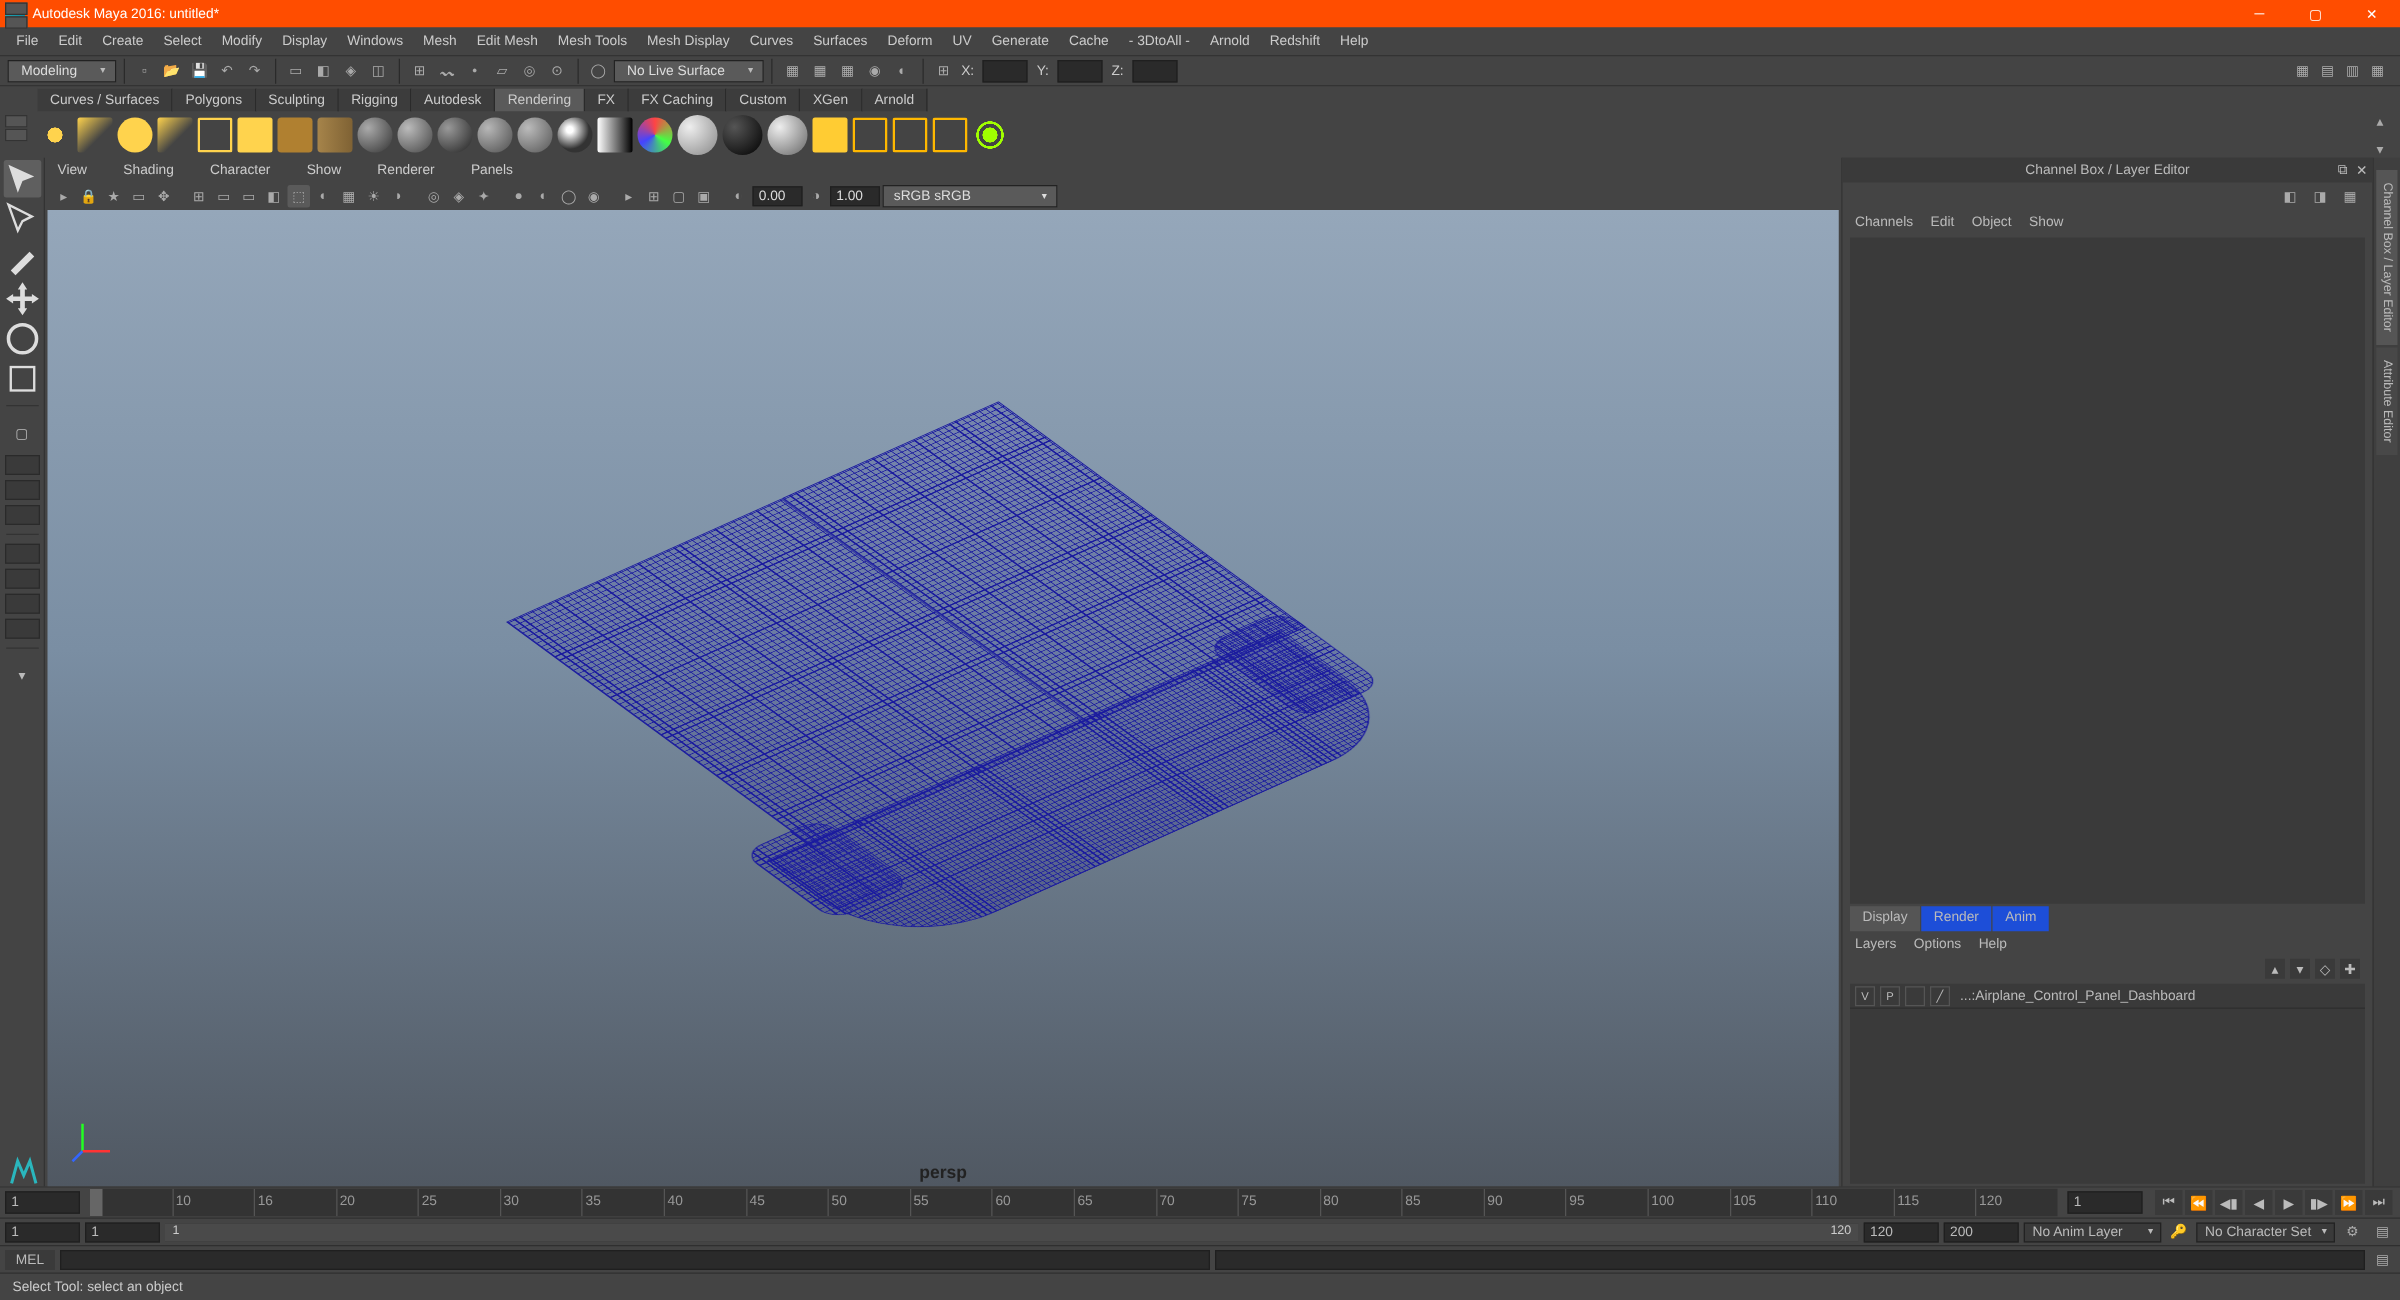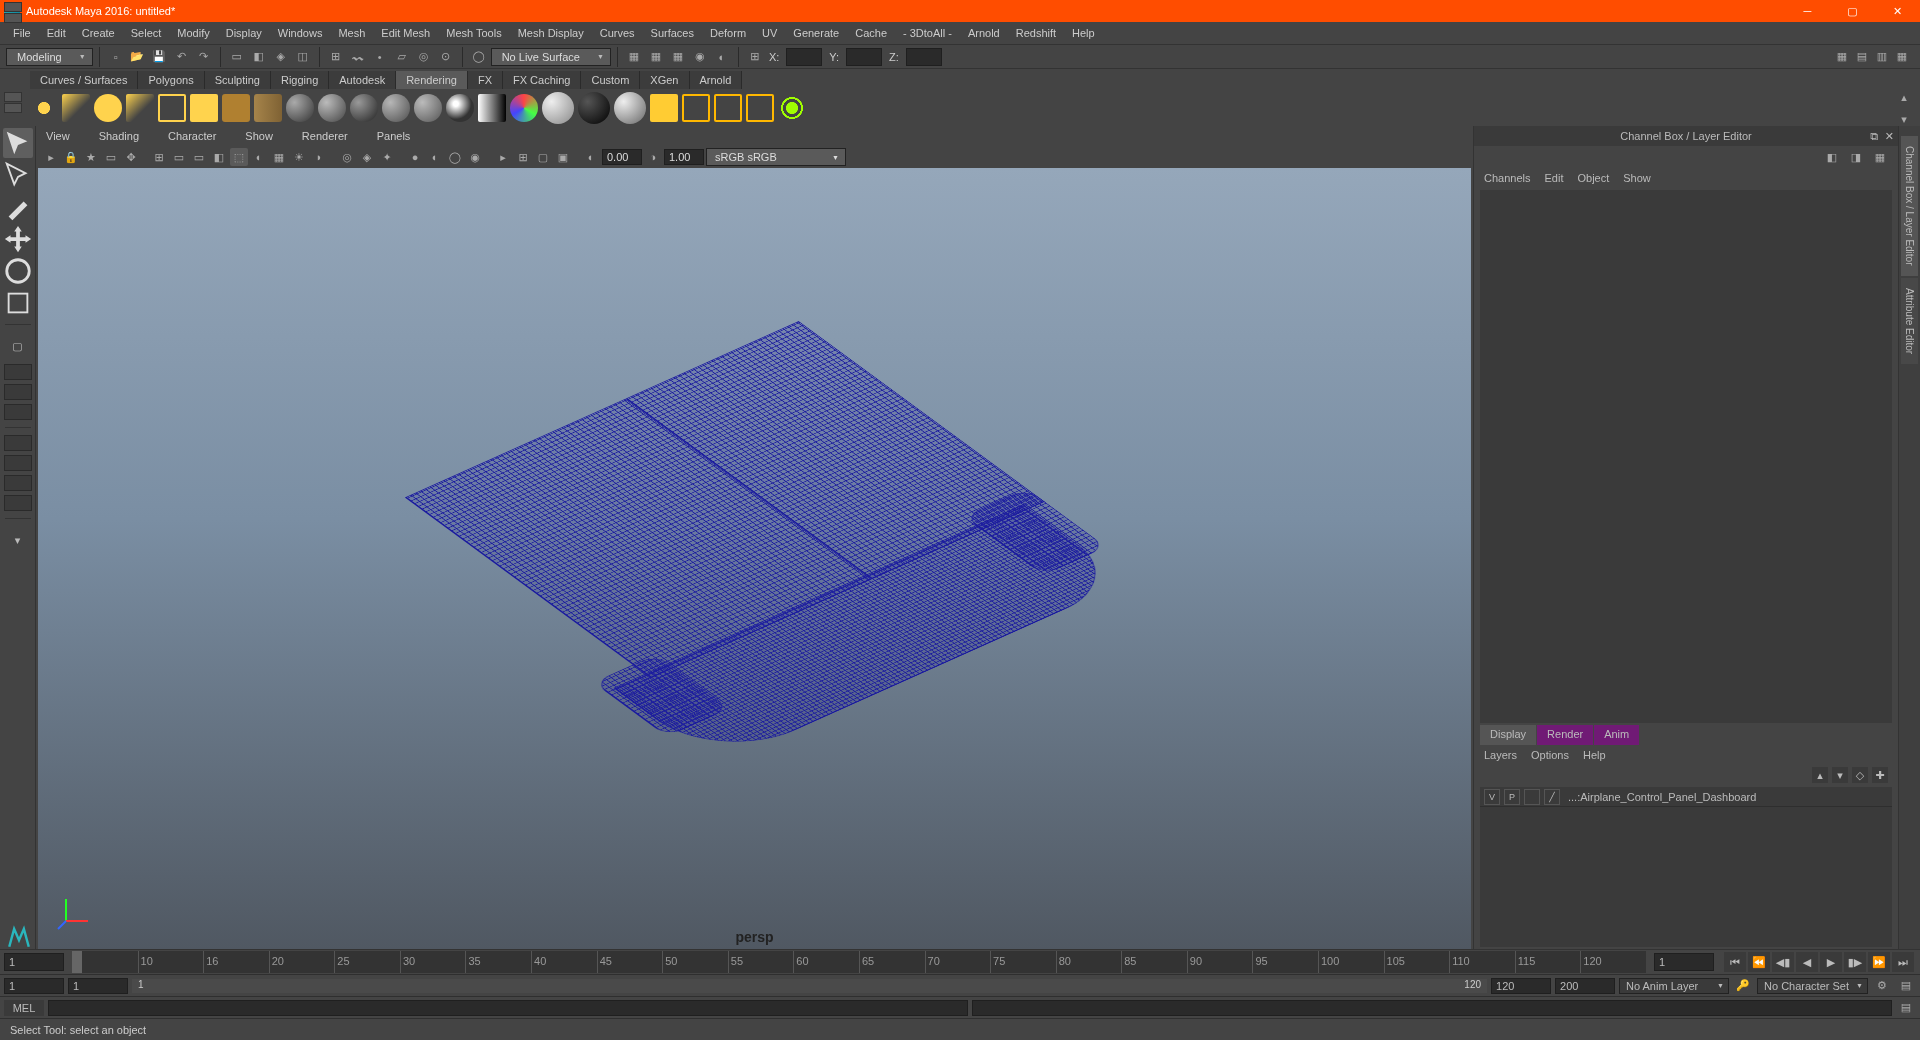--- a/index.html
+++ b/index.html
@@ -70,21 +70,21 @@
 .wiremesh .p4 { left:90px; top:350px; width:80px; height:120px; border-radius:20px;}
 .wiremesh .p5 { left:560px; top:350px; width:80px; height:130px; border-radius:20px;}
 .sidepanel { width:425px; background:#444; display:flex; flex-direction:column; border-left:1px solid #333;}
 .sidepanel .titlebar2 { height:20px; display:flex; align-items:center; justify-content:center; color:#bbb; background:#3a3a3a; position:relative;}
 .sidepanel .titlebar2 .x {position:absolute;right:4px;}
 .sidepanel .titlebar2 .t {position:absolute;right:20px;}
 .sidepanel .iconrow { height:22px; display:flex; justify-content:flex-end; align-items:center; gap:4px; padding:0 8px;}
 .sidepanel .chmenu { height:20px; display:flex; align-items:center; gap:14px; padding:0 10px;}
 .sidepanel .chbody { flex:1; background:#3a3a3a; margin:2px 6px;}
 .sidepanel .tabs2 { height:20px; display:flex; padding-left:6px;}
-.sidepanel .tabs2 div{padding:3px 10px;background:#701a75;margin-right:1px;}
+.sidepanel .tabs2 div{padding:3px 10px;background:#1d4ed8;margin-right:1px;}
 .sidepanel .tabs2 div.active{background:#555;}
 .sidepanel .laymenu { height:20px; display:flex; align-items:center; gap:14px; padding:0 10px;}
 .sidepanel .layicons { height:20px; display:flex; justify-content:flex-end; gap:4px; padding:0 10px; align-items:center;}
 .sidepanel .layicons .li{width:16px;height:16px;background:#3a3a3a;display:flex;align-items:center;justify-content:center;}
 .sidepanel .layerlist { flex:0 0 160px; background:#3a3a3a; margin:2px 6px; }
 .sidepanel .layerrow { display:flex; align-items:center; height:20px; border-bottom:1px solid #2e2e2e; padding:0 4px; gap:4px;}
 .sidepanel .layerrow .cell{width:16px;height:16px;border:1px solid #555;display:flex;align-items:center;justify-content:center;font-size:9px;}
 .sidepanel .layerrow .lname{flex:1;padding-left:4px;}
 .righttabs{width:22px;background:#3f3f3f;border-left:1px solid #333;display:flex;flex-direction:column;align-items:center;padding-top:10px;}
 .righttabs .vtab{writing-mode:vertical-rl;padding:10px 3px;color:#bbb;background:#484848;margin-bottom:2px;font-size:10px;}

